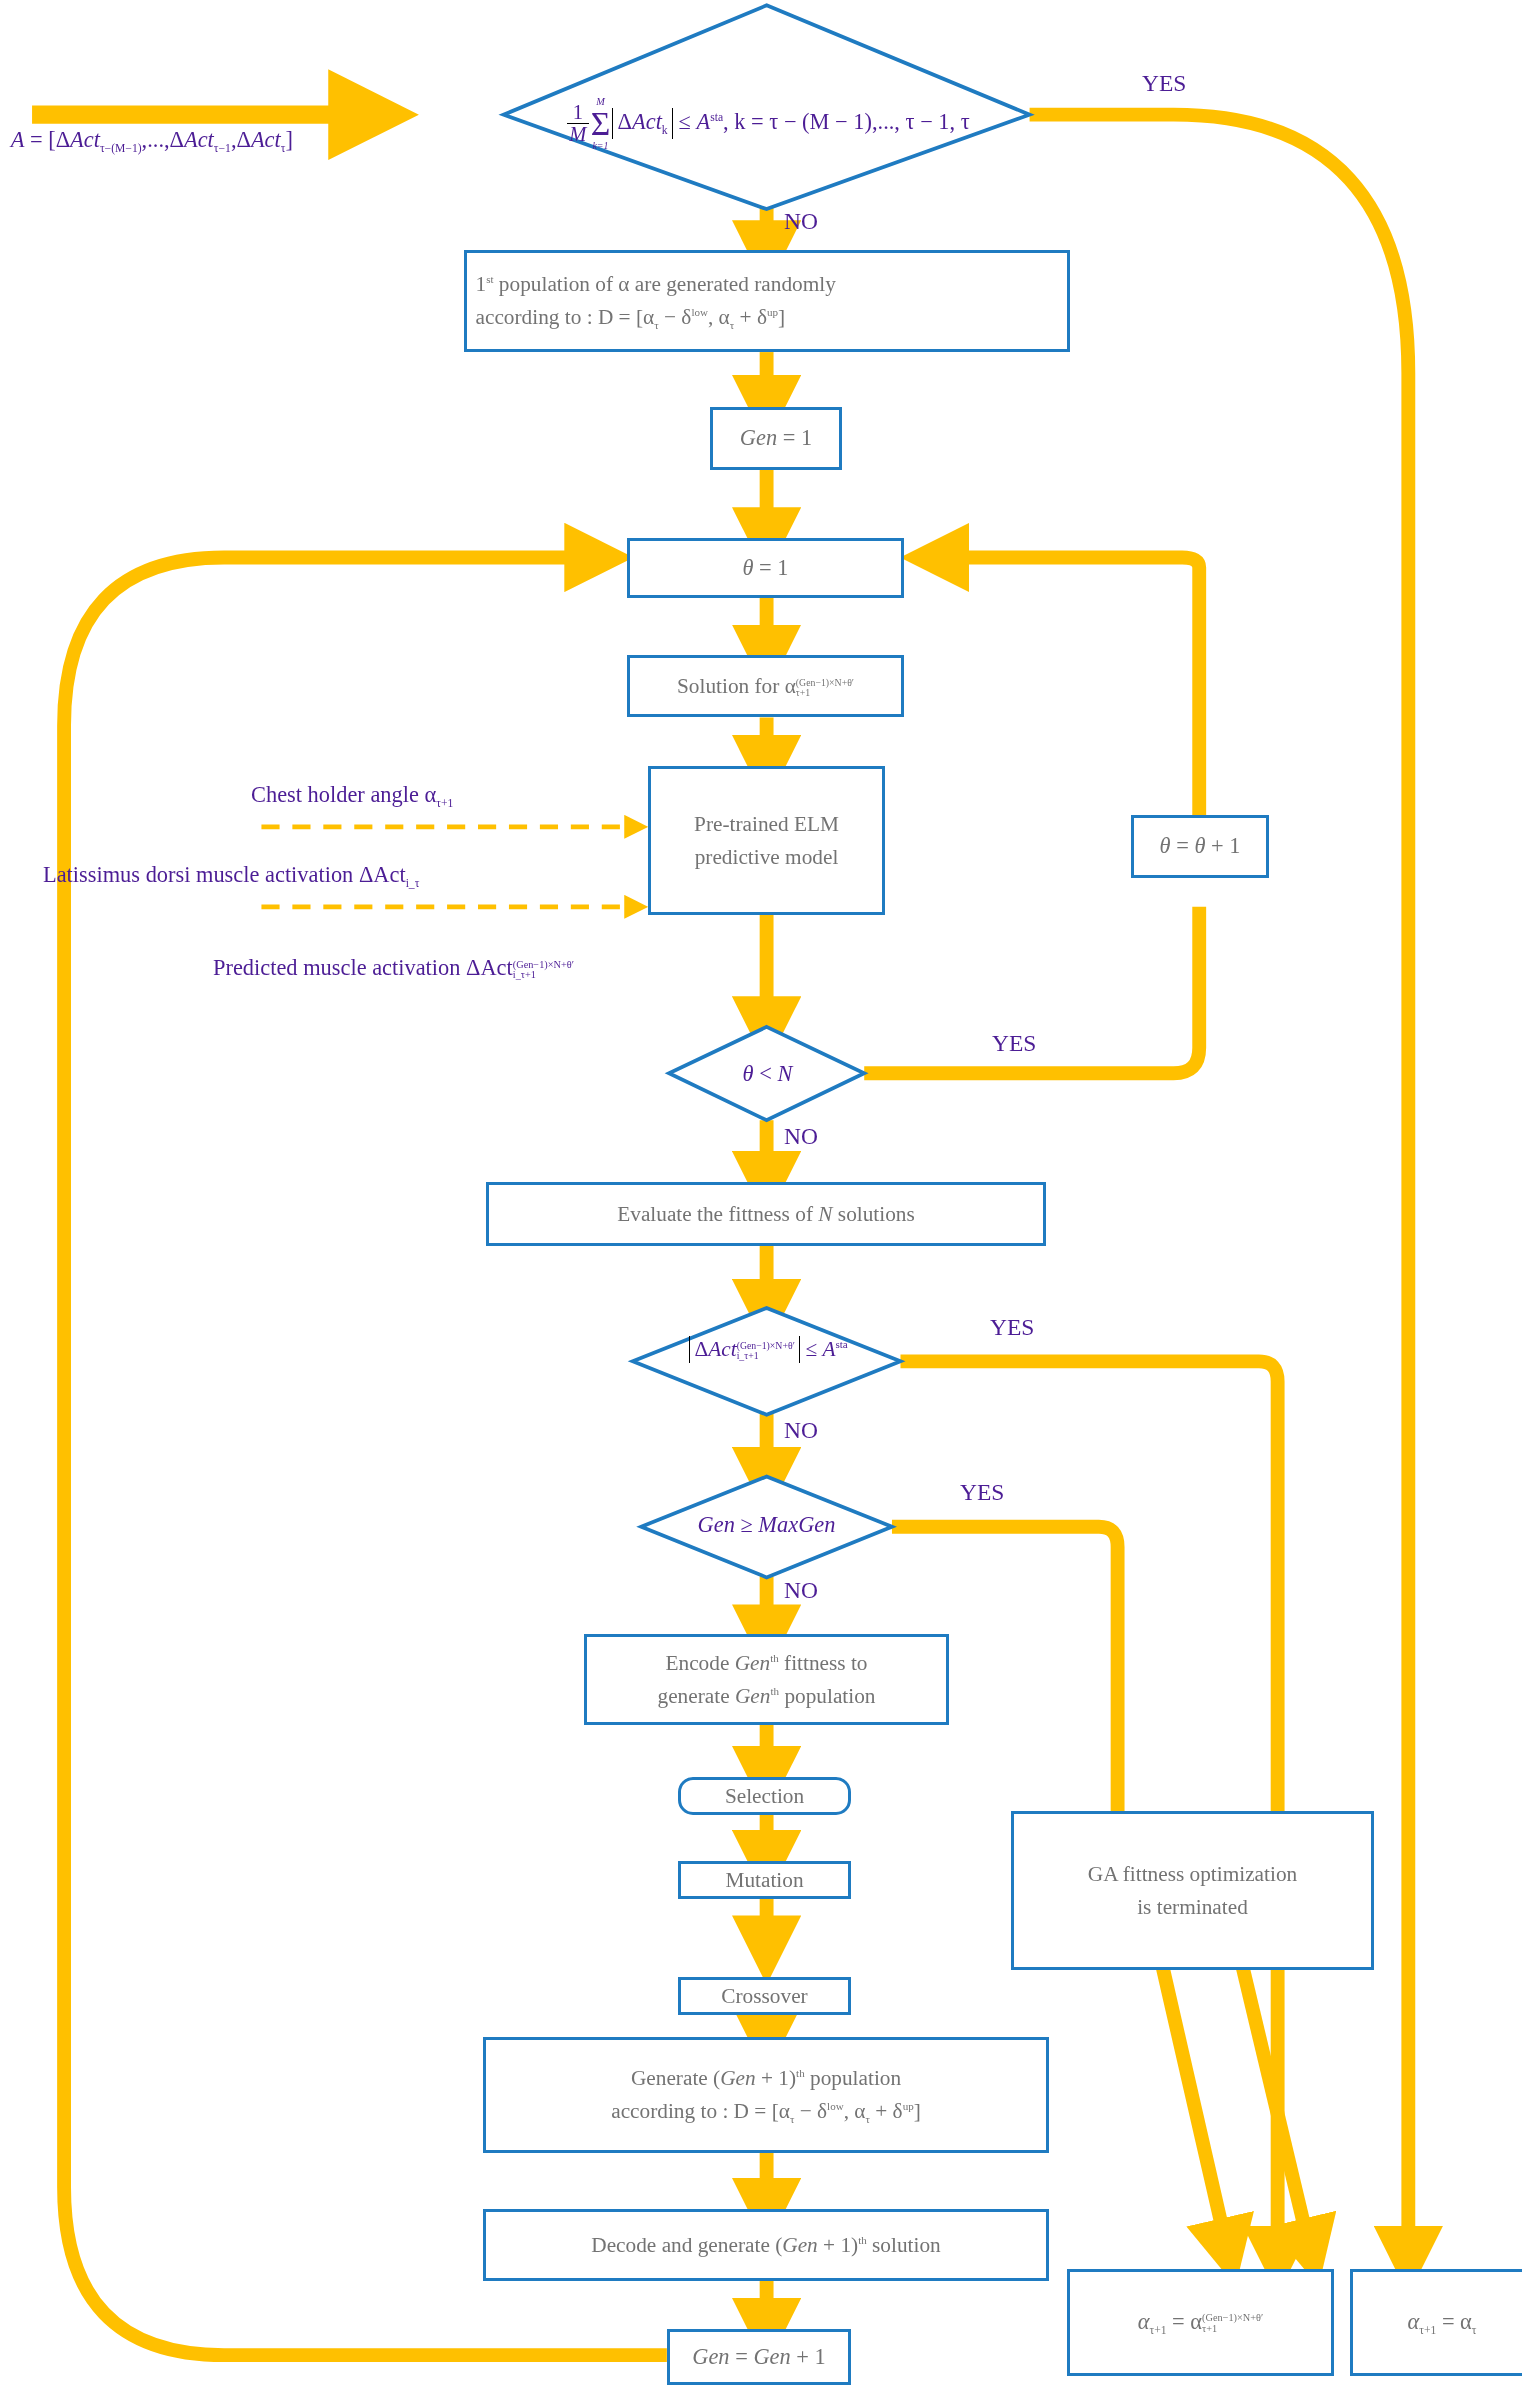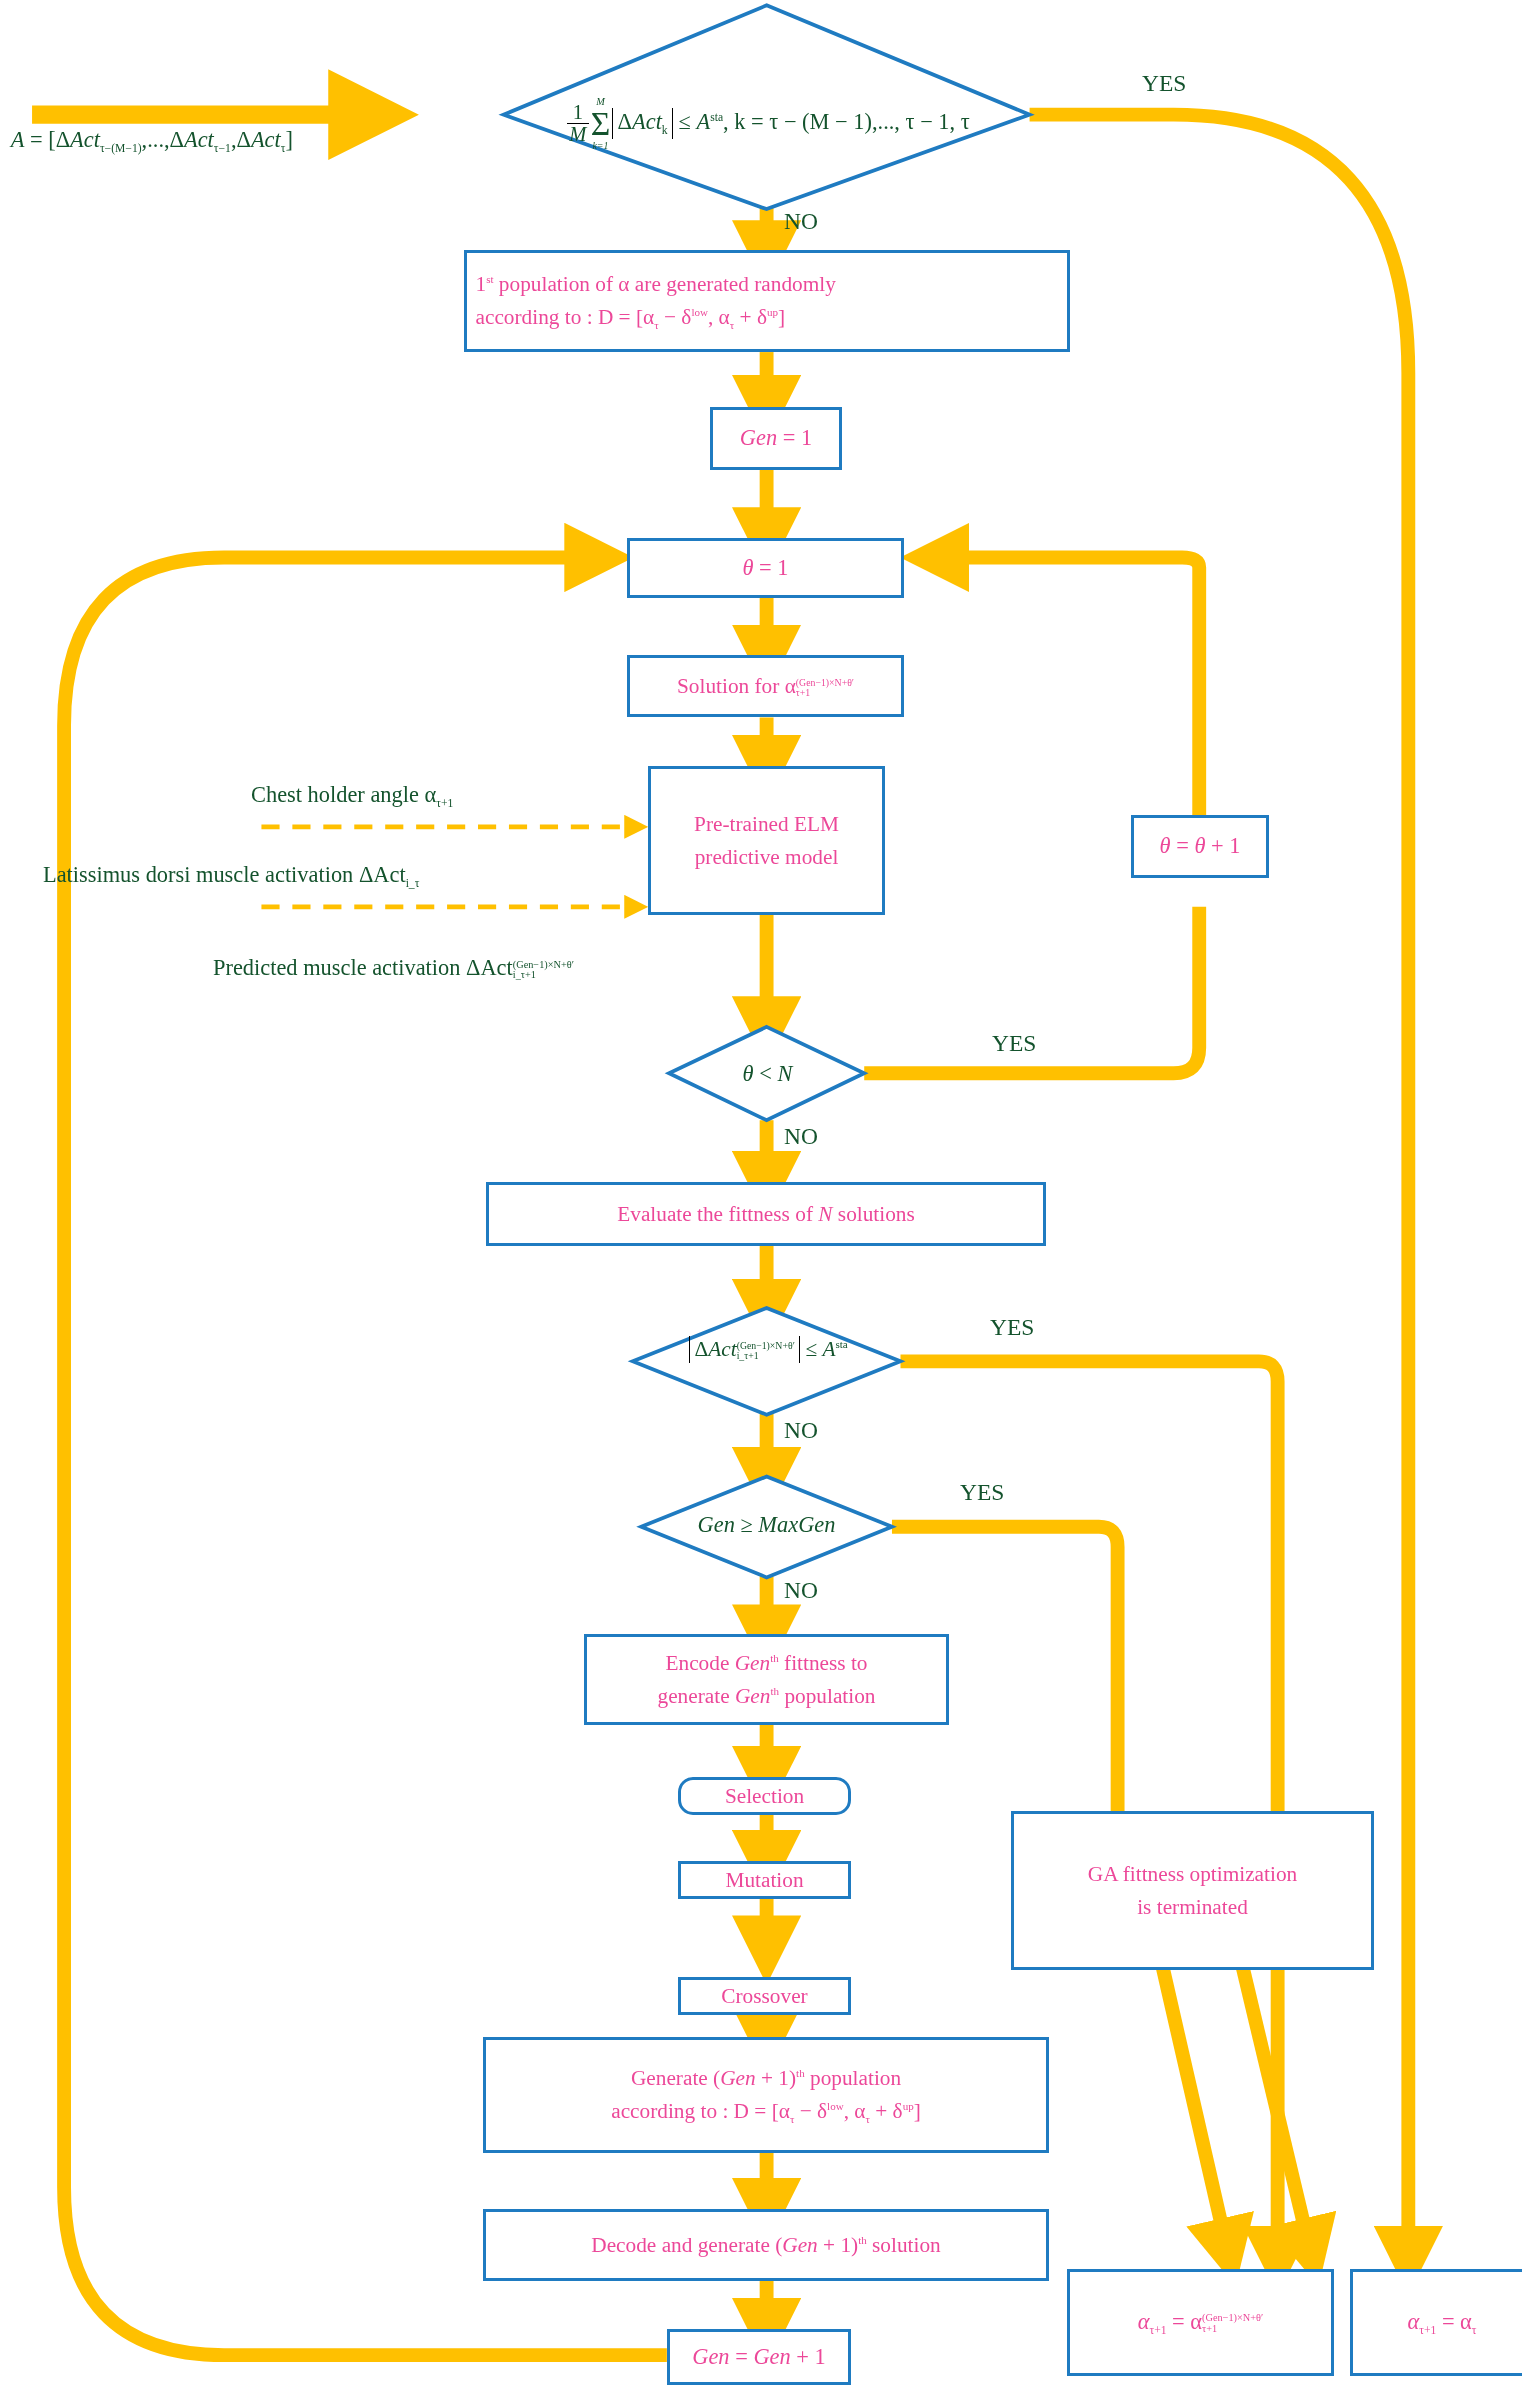--- a/index.html
+++ b/index.html
@@ -11,30 +11,30 @@
   
   .node{
     position:absolute;
     box-sizing:border-box;
     background:#ffffff;
     border:3.2px solid #1F7BC1;
     display:flex;
     align-items:center;
     justify-content:center;
     text-align:center;
-    color:#ec4899;
+    color:#737373;
     line-height:1.55;
     padding:5.3px 8.5px;
   }
   .node .inner{width:100%;}
 
   
   .label{
     position:absolute;
-    color:#14532d;
+    color:#4c1d95;
     white-space:nowrap;
   }
   .fs-lg{font-size:22.4px;}
   .fs-md{font-size:21.3px;}
   .yn{font-size:23.5px;font-family:"Liberation Serif", serif;}
 
   i.mi{font-style:italic;}
   sup.sm{font-size:0.52em;vertical-align:super;}
   sub.sm{font-size:0.52em;vertical-align:sub;}
 

